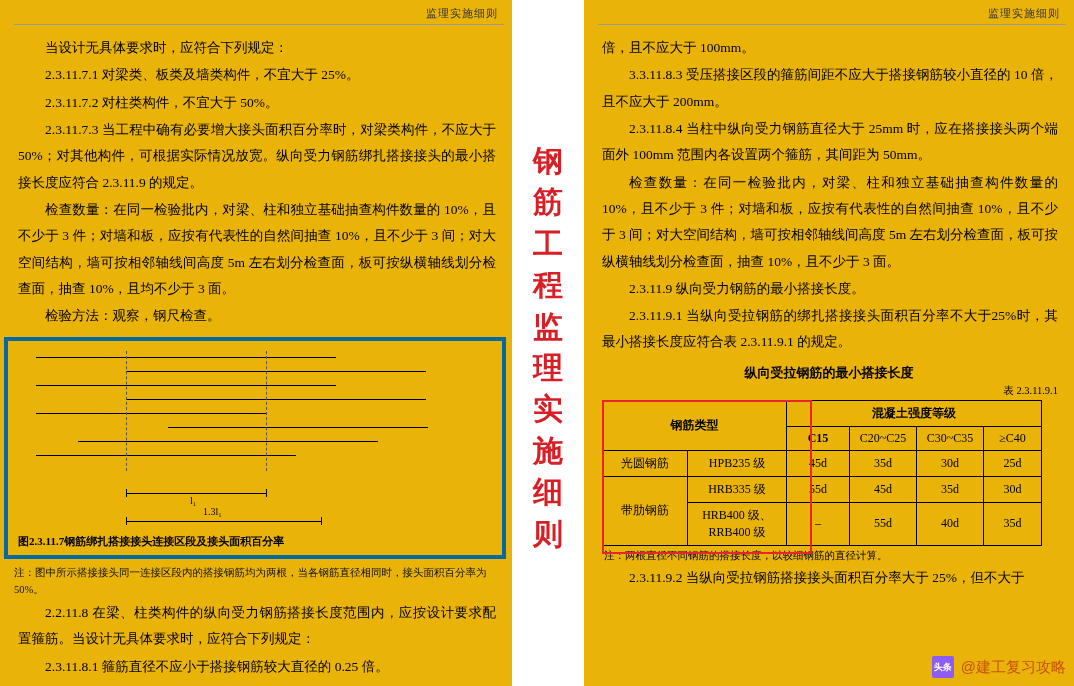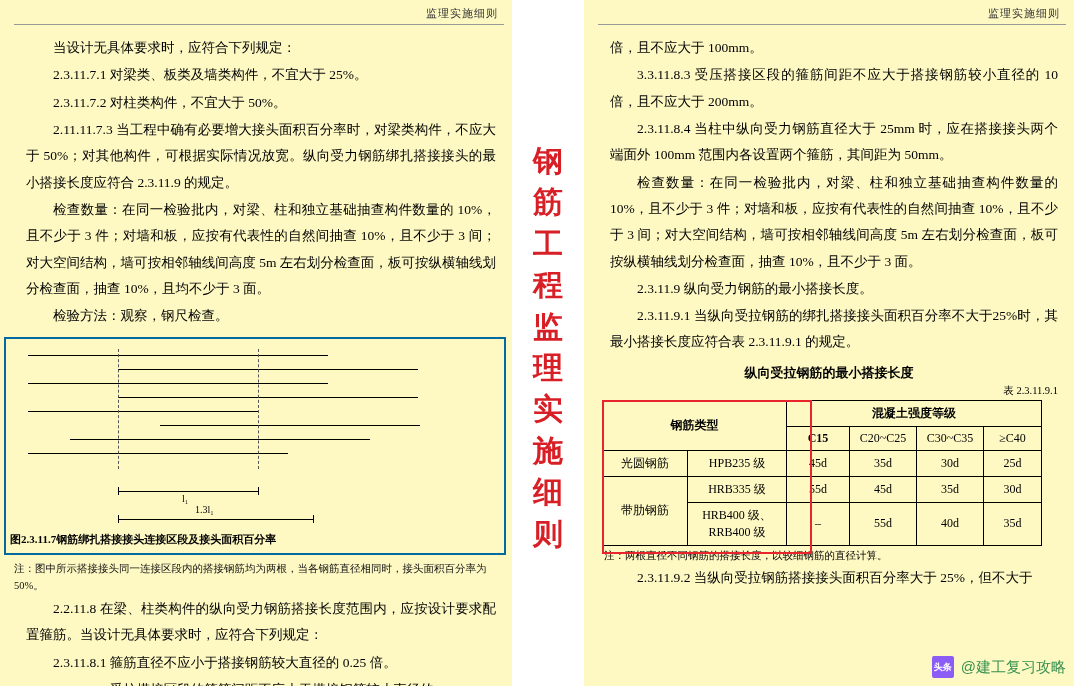--- a/index.html
+++ b/index.html
@@ -11,21 +11,21 @@
     height: 686px;
     background: #ffffff;
     font-family: "Liberation Serif", "DejaVu Serif", serif;
     color: #000000;
     overflow: hidden;
     position: relative;
   }
   .page {
     position: absolute;
     top: 0;
-    background: #fef9c3;
+    background: #eab308;
   }
   .page-left {
     left: 0;
     width: 512px;
     height: 686px;
   }
   .page-right {
     left: 584px;
     width: 490px;
     height: 686px;
@@ -41,21 +41,21 @@
     border-bottom: 1px solid #999;
     margin: 0 8px 0 14px;
   }
   .body-text {
     padding: 10px 16px 0 18px;
     font-size: 13.5px;
     line-height: 1.95;
     text-align: justify;
   }
   .body-text p {
-    margin: 0 0 1px 8px;
+    margin: 0 0 1px 0;
   }
   .indent {
     text-indent: 2em;
   }
   .noindent {
     text-indent: 0;
   }
   
   .spine-title {
     position: absolute;
@@ -68,23 +68,23 @@
     font-weight: bold;
     line-height: 1.38;
     font-family: "Liberation Serif", "DejaVu Serif", serif;
     letter-spacing: 0;
   }
   .spine-title span {
     display: block;
   }
   
   .figure-box {
-    border: 2px solid #0369a1;
+    border: 4px solid #0369a1;
     margin: 8px 6px 4px 4px;
-    padding: 6px 4px 4px 4px;
+    padding: 6px 4px 4px 10px;
     position: relative;
   }
   .figure-lines {
     position: relative;
     height: 138px;
   }
   .figure-lines .hline {
     position: absolute;
     height: 0;
     border-top: 1.6px solid #000;
@@ -182,36 +182,36 @@
     text-align: center;
     padding-top: 0px;
     border-radius: 2px;
     display: flex;
     align-items: center;
     justify-content: center;
     font-weight: bold;
   }
   .wm-text {
     font-size: 15px;
-    color: #15803d;
+    color: #c2410c;
     opacity: .85;
   }
 </style>
 </head>
 <body>
 
 <div class="page page-left">
   <div class="page-header">监理实施细则</div>
   <div class="header-rule"></div>
 
   <div class="body-text">
     <p class="indent">当设计无具体要求时，应符合下列规定：</p>
     <p class="indent">2.3.11.7.1 对梁类、板类及墙类构件，不宜大于 25%。</p>
     <p class="indent">2.3.11.7.2 对柱类构件，不宜大于 50%。</p>
-    <p class="indent">2.11.11.7.3 当工程中确有必要增大接头面积百分率时，对梁类构件，不应大于 50%；对其他构件，可根据实际情况放宽。纵向受力钢筋绑扎搭接接头的最小搭接长度应符合 2.3.11.9 的规定。</p>
+    <p class="indent">2.3.11.7.3 当工程中确有必要增大接头面积百分率时，对梁类构件，不应大于 50%；对其他构件，可根据实际情况放宽。纵向受力钢筋绑扎搭接接头的最小搭接长度应符合 2.3.11.9 的规定。</p>
     <p class="indent">检查数量：在同一检验批内，对梁、柱和独立基础抽查构件数量的 10%，且不少于 3 件；对墙和板，应按有代表性的自然间抽查 10%，且不少于 3 间；对大空间结构，墙可按相邻轴线间高度 5m 左右划分检查面，板可按纵横轴线划分检查面，抽查 10%，且均不少于 3 面。</p>
     <p class="indent">检验方法：观察，钢尺检查。</p>
   </div>
 
   <div class="figure-box">
     <div class="figure-lines">
       <div class="hline" style="left:18px;  top:10px;  width:300px;"></div>
       <div class="hline" style="left:108px; top:24px;  width:300px;"></div>
       <div class="hline" style="left:18px;  top:38px;  width:300px;"></div>
       <div class="hline" style="left:108px; top:52px;  width:300px;"></div>

